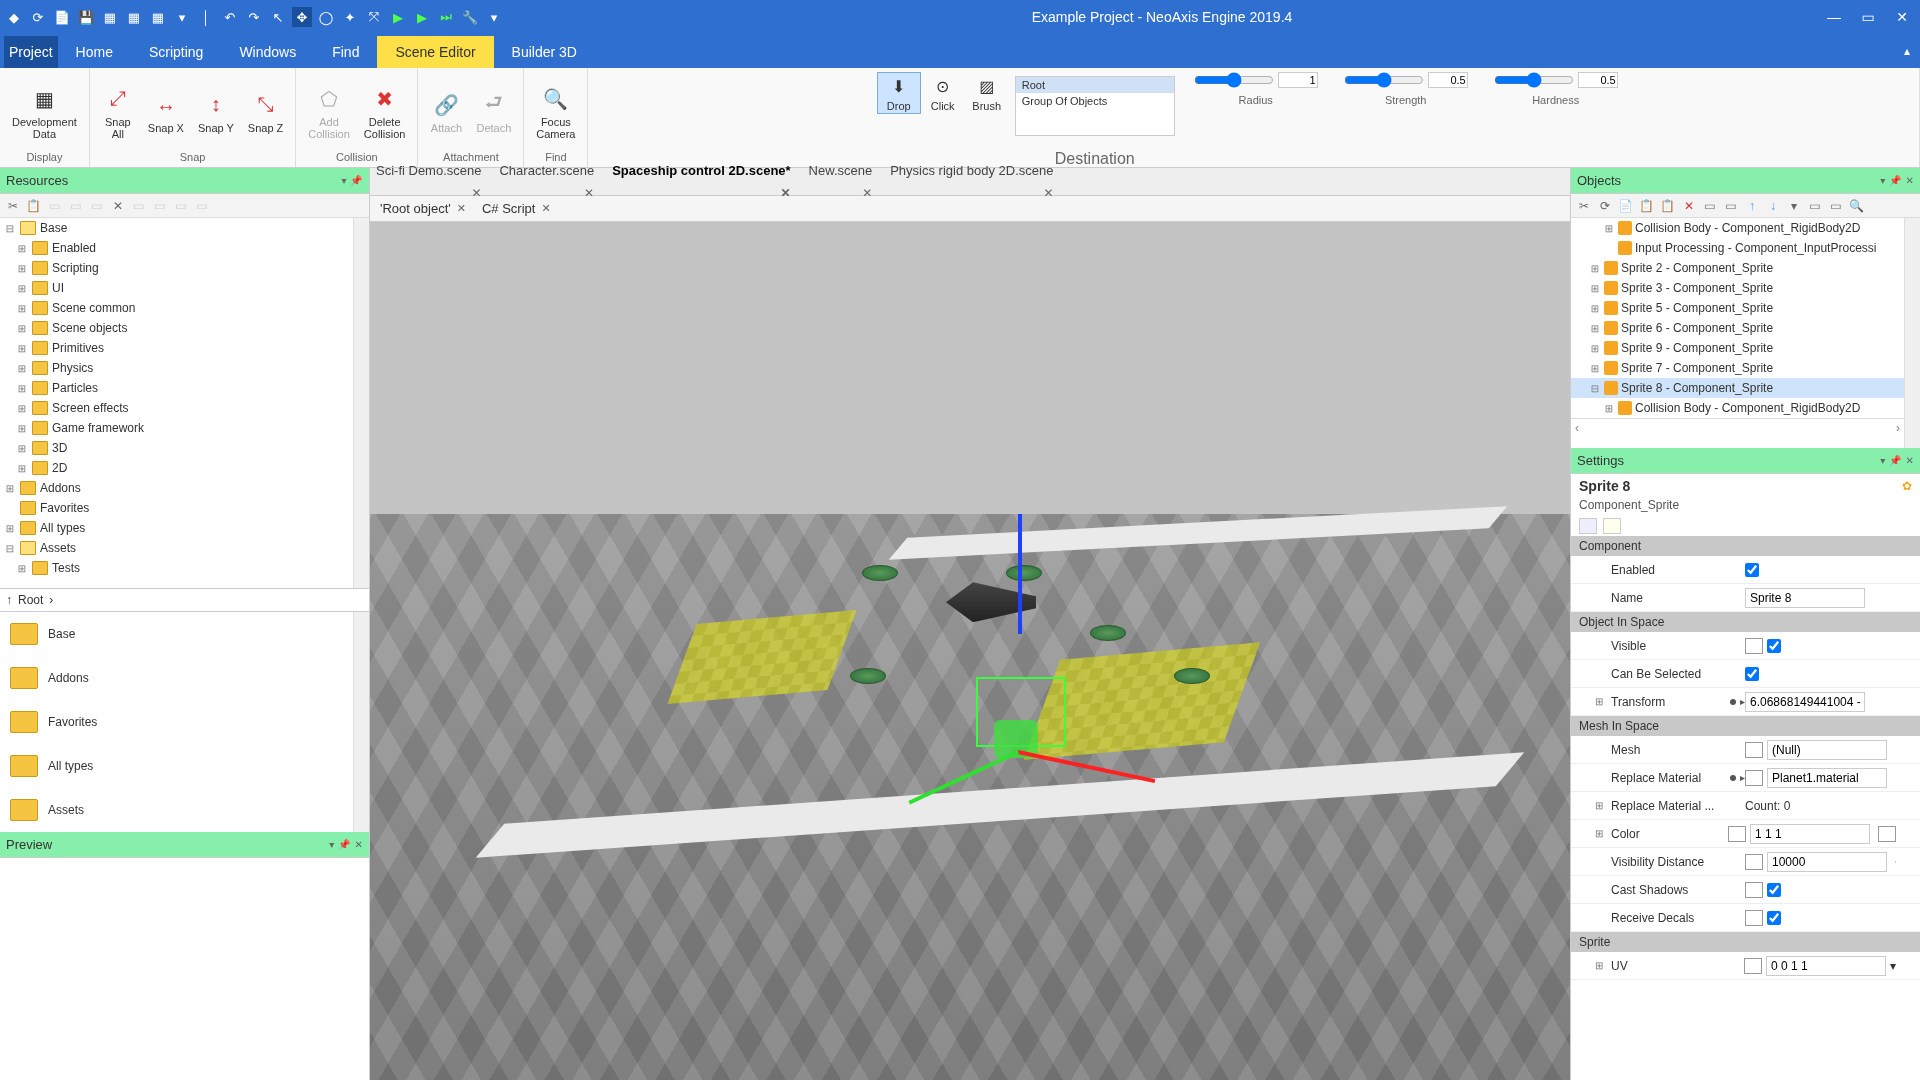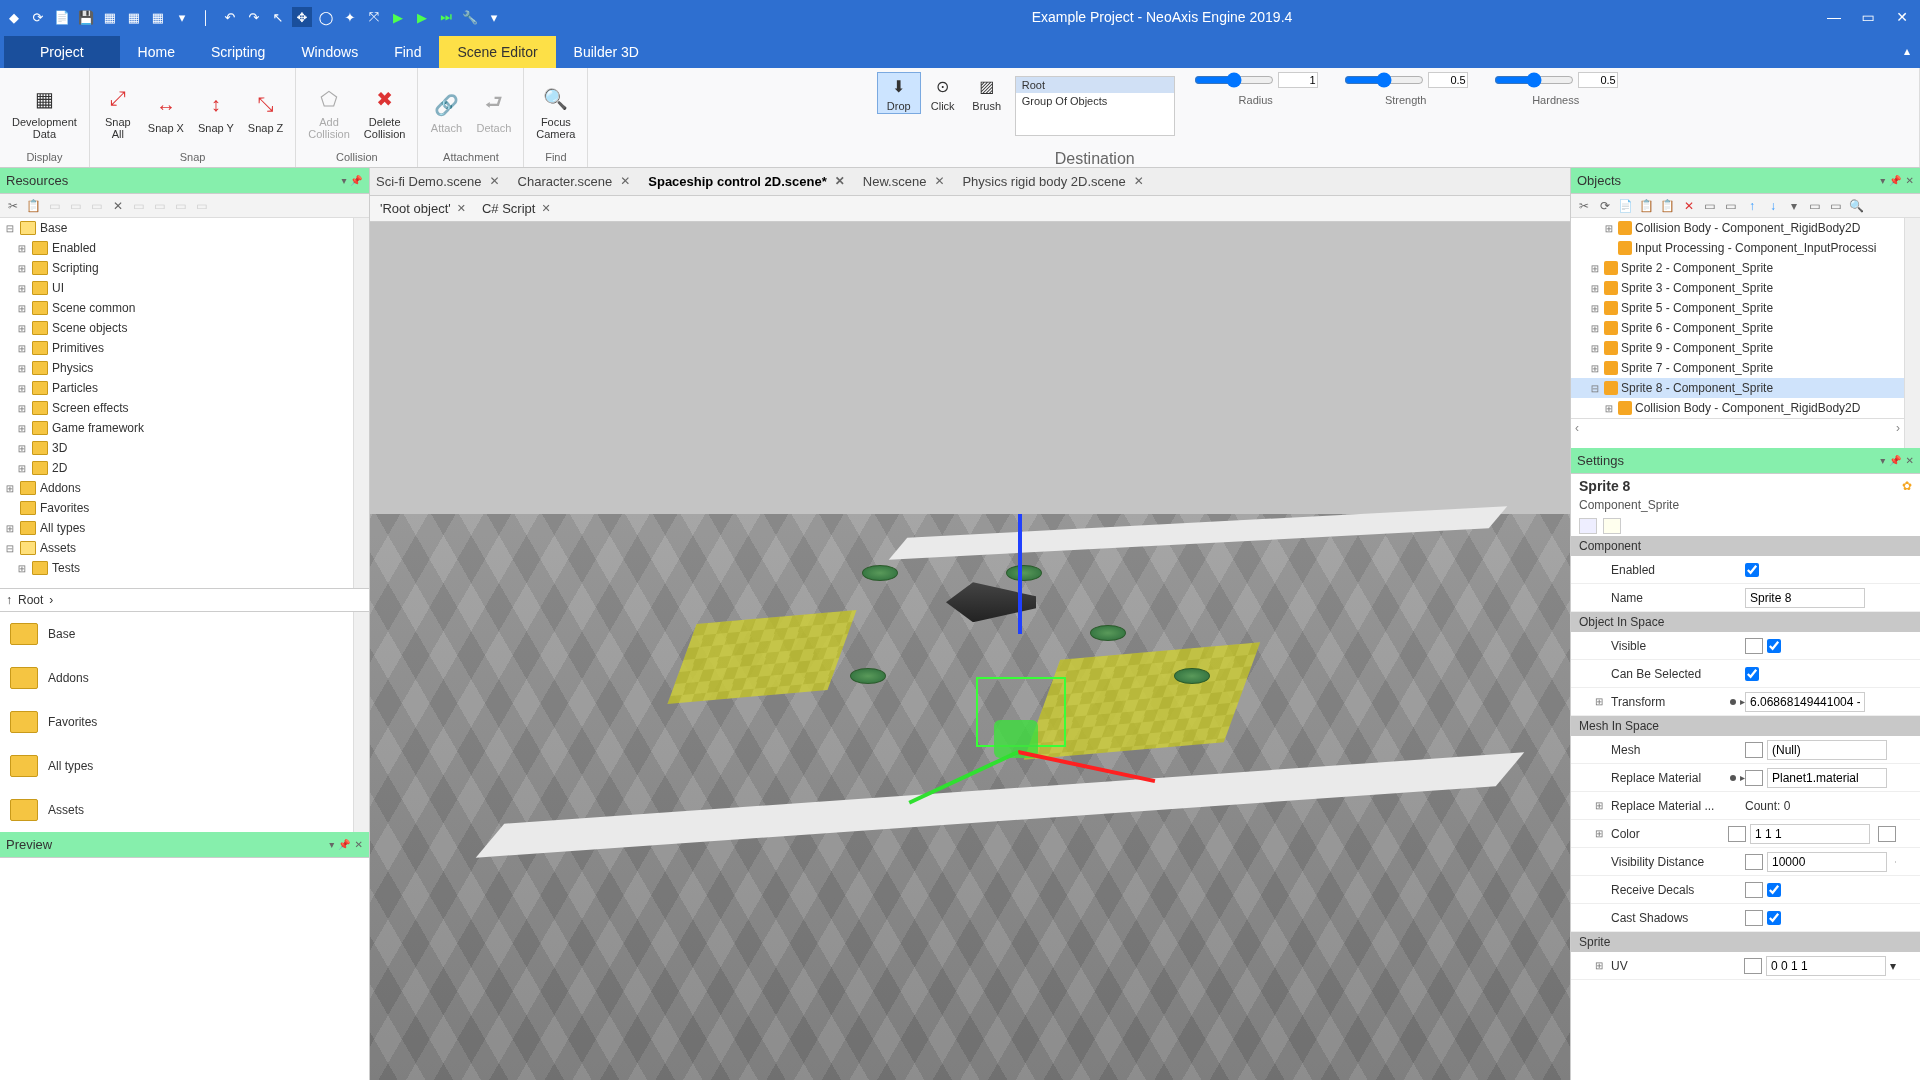--- a/index.html
+++ b/index.html
@@ -8,21 +8,21 @@
 
 .titlebar { height: 34px; background: #2e6fd0; color: #fff; display: flex; align-items: center; padding: 0 4px; }
 .qat { display: flex; gap: 4px; align-items: center; }
 .qat .ico { width: 20px; height: 20px; display: flex; align-items: center; justify-content: center; font-size: 13px; }
 .title-text { flex: 1; text-align: center; font-size: 14px; }
 .win-btns { display: flex; gap: 6px; }
 .win-btns .wb { width: 28px; height: 24px; display: flex; align-items: center; justify-content: center; font-size: 14px; }
 
 
 .menutabs { height: 34px; background: #2e6fd0; display: flex; align-items: flex-end; padding: 0 4px; position: relative; }
-.menutabs .file { background: #1a4f9c; color: #fff; padding: 8px 36px; font-size: 14px; }
+.menutabs .file { background: #1a4f9c; color: #fff; padding: 8px 5px; font-size: 14px; }
 .menutabs .tab { color: #fff; padding: 8px 18px; font-size: 14px; cursor: pointer; }
 .menutabs .tab.active { background: #fde047; color: #333; }
 .menutabs .caret { position: absolute; right: 10px; color: #fff; font-size: 12px; top: 10px; }
 
 
 .ribbon { height: 100px; background: #f9f9fa; border-bottom: 1px solid #ccc; display: flex; }
 .rgroup { border-right: 1px solid #ddd; display: flex; flex-direction: column; align-items: center; padding: 4px 6px 2px 6px; }
 .rgroup .row { display: flex; gap: 2px; flex: 1; align-items: center; }
 .rgroup .grplabel { font-size: 11px; color: #666; margin-top: auto; padding-bottom: 2px; }
 .rbtn { display: flex; flex-direction: column; align-items: center; justify-content: flex-start; padding: 2px 6px; min-width: 44px; text-align: center; font-size: 11px; cursor: pointer; }
@@ -70,21 +70,21 @@
 
 .flist { height: 220px; overflow: auto; background: #fff; }
 .flist .fitem { display: flex; align-items: center; height: 44px; padding: 0 10px; gap: 10px; cursor: pointer; }
 .flist .fitem .fico { width: 28px; height: 22px; background: #f5c542; border: 1px solid #c99a1a; border-radius: 2px; }
 
 
 .preview-body { flex: 1; background: #fff; }
 
 
 .doctabs { height: 28px; background: #eee; border-bottom: 1px solid #ccc; display: flex; align-items: center; padding: 0 6px; gap: 18px; }
-.doctabs .dt { display: flex; align-items: flex-start; gap: 8px; font-size: 13px; color: #444; cursor: pointer; }
+.doctabs .dt { display: flex; align-items: flex-end; gap: 8px; font-size: 13px; color: #444; cursor: pointer; flex-direction: column; }
 .doctabs .dt.active { font-weight: 600; color: #000; }
 .doctabs .dt .x { font-size: 12px; color: #666; }
 
 
 .subtabs { height: 26px; background: #f5f5f5; border-bottom: 1px solid #ccc; display: flex; align-items: center; padding: 0 10px; gap: 16px; }
 .subtabs .st { display: flex; align-items: center; gap: 6px; font-size: 13px; cursor: pointer; }
 .subtabs .st .x { font-size: 11px; color: #666; }
 
 
 .viewport { flex: 1; background: #b8b8b8; position: relative; overflow: hidden; }
@@ -714,31 +714,31 @@
             </div>
             <div class="pval">
               <span class="chip"></span>
               <input type="text" value="10000" style="">
               <span style="flex:1;height:2px;background:#ccc;margin-left:4px"></span>
             </div>
           </div>
           <div class="prop">
             <div class="pname">
               <span class="pexp"></span>
-              <span>Receive Decals</span>
+              <span>Cast Shadows</span>
             </div>
             <div class="pval">
               <span class="chip"></span>
               <input type="checkbox" checked="" style="">
             </div>
           </div>
           <div class="prop">
             <div class="pname">
               <span class="pexp"></span>
-              <span>Cast Shadows</span>
+              <span>Receive Decals</span>
             </div>
             <div class="pval">
               <span class="chip"></span>
               <input type="checkbox" checked="" style="">
             </div>
           </div>
           <div class="cat">Sprite</div>
           <div class="prop">
             <div class="pname">
               <span class="pexp">⊞</span>

